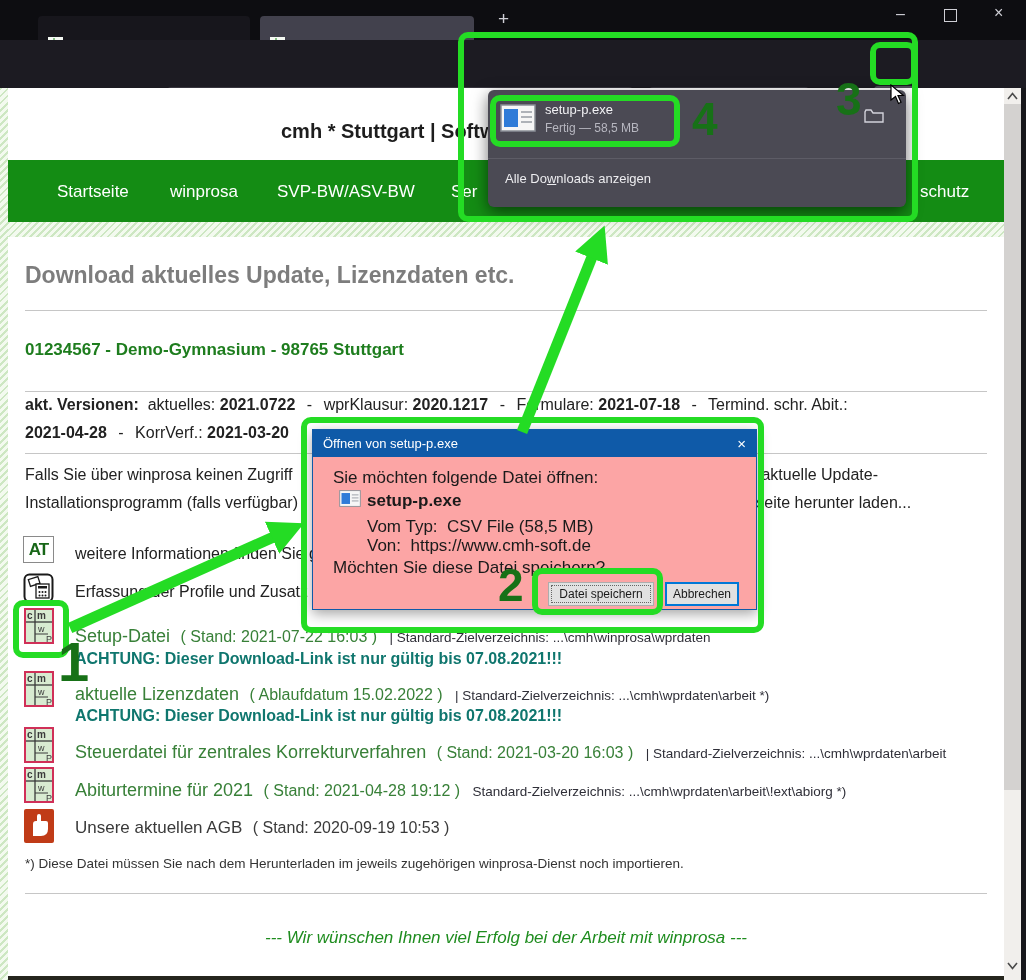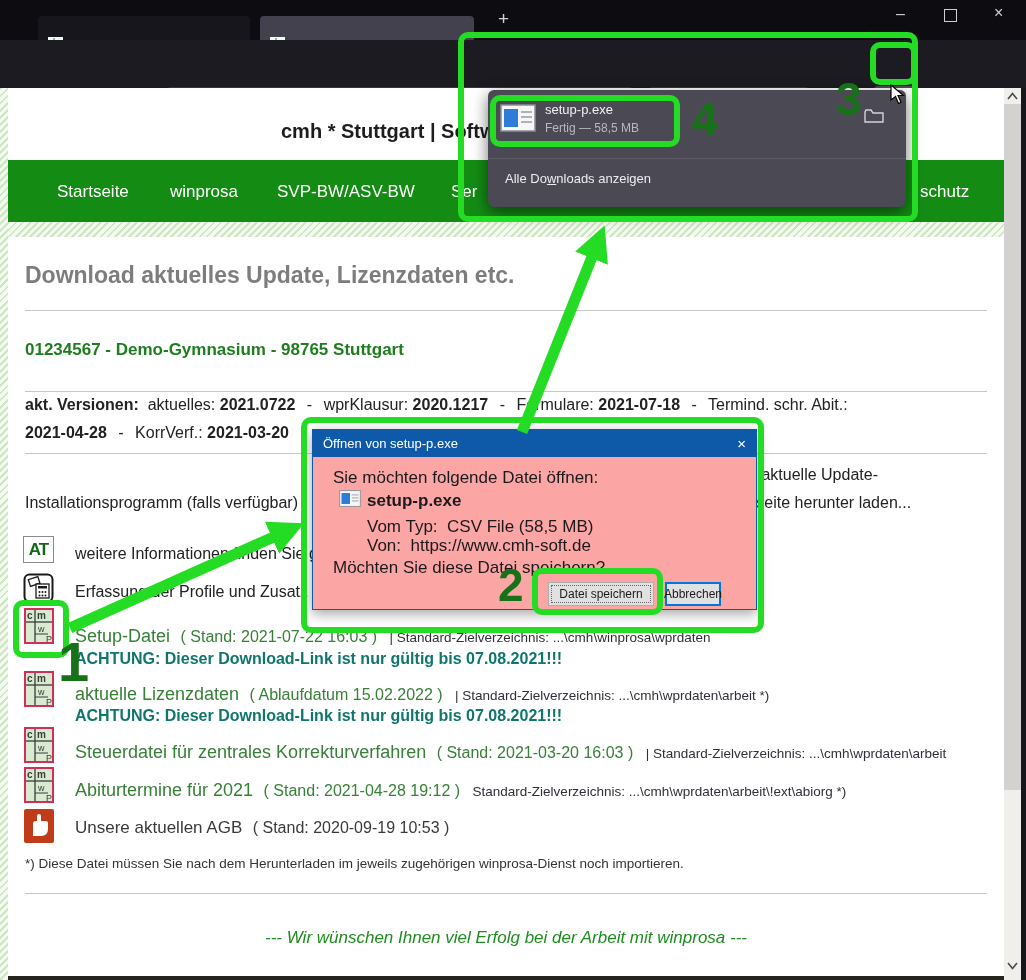--- a/index.html
+++ b/index.html
@@ -211,20 +211,21 @@
     <span class="vsep">-</span>
     <span>Termind. schr. Abit.:</span>
   </div>
   <div class="vline" style="top:424px;">
     <b>2021-04-28</b>
     <span class="vsep">-</span>
     <span>KorrVerf.:</span>&nbsp;<b>2021-03-20</b>
   </div>
   <div class="hr" style="top:453px;"></div>
 
+  <div class="ptext" style="left:25px;top:466px;">Falls Sie über winprosa keinen Zugriff</div>
   <div class="ptext" style="left:749px;top:466px;">s aktuelle Update-</div>
   <div class="ptext" style="left:25px;top:494px;">Installationsprogramm (falls verfügbar)</div>
   <div class="ptext" style="left:743px;top:494px;">etseite herunter laden...</div>
 
   <div class="rowicon at-badge" style="top:536px;">
       <span>AT</span>
     </div>
   <div class="rowlabel" style="top:545px;">weitere Informationen finden Sie gg</div>
 
   <div class="rowicon" style="top:573px;">
@@ -304,21 +305,21 @@
     </div>
     <div class="dtext" style="left:20px;top:38px;">Sie möchten folgende Datei öffnen:</div>
     <svg class="abs" style="left:26px;top:60px;" width="22" height="17" viewBox="0 0 36 28">
         <use href="#setup-file"></use>
       </svg>
     <div class="dtext" style="left:54px;top:61px;font-weight:bold;">setup-p.exe</div>
     <div class="dtext" style="left:54px;top:87px;"><span>Vom Typ:</span>&nbsp;&nbsp;<span>CSV File (58,5 MB)</span></div>
     <div class="dtext" style="left:54px;top:106px;"><span>Von:</span>&nbsp;&nbsp;<span>https://www.cmh-soft.de</span></div>
     <div class="dtext" style="left:20px;top:128px;">Möchten Sie diese Datei speichern?</div>
     <button class="dbtn primary" style="left:235px;top:152px;width:106px;">Datei speichern</button>
-    <button class="dbtn cancel" style="left:352px;top:152px;width:56px;">Abbrechen</button>
+    <button class="dbtn cancel" style="left:352px;top:152px;width:74px;">Abbrechen</button>
   </div>
 
   <div class="popup">
     <svg class="abs" style="left:12px;top:14px;" width="36" height="28" viewBox="0 0 36 28">
         <use href="#setup-file"></use>
       </svg>
     <span class="fname">setup-p.exe</span>
     <span class="fstatus">Fertig — 58,5 MB</span>
     <svg class="abs" style="left:376px;top:18px;" width="20" height="16" viewBox="0 0 20 16">
         <path d="M1 4 V14 H19 V5 H9 L7 2 H2 Z" fill="none" stroke="#d2d2da" stroke-width="1.4"></path>

